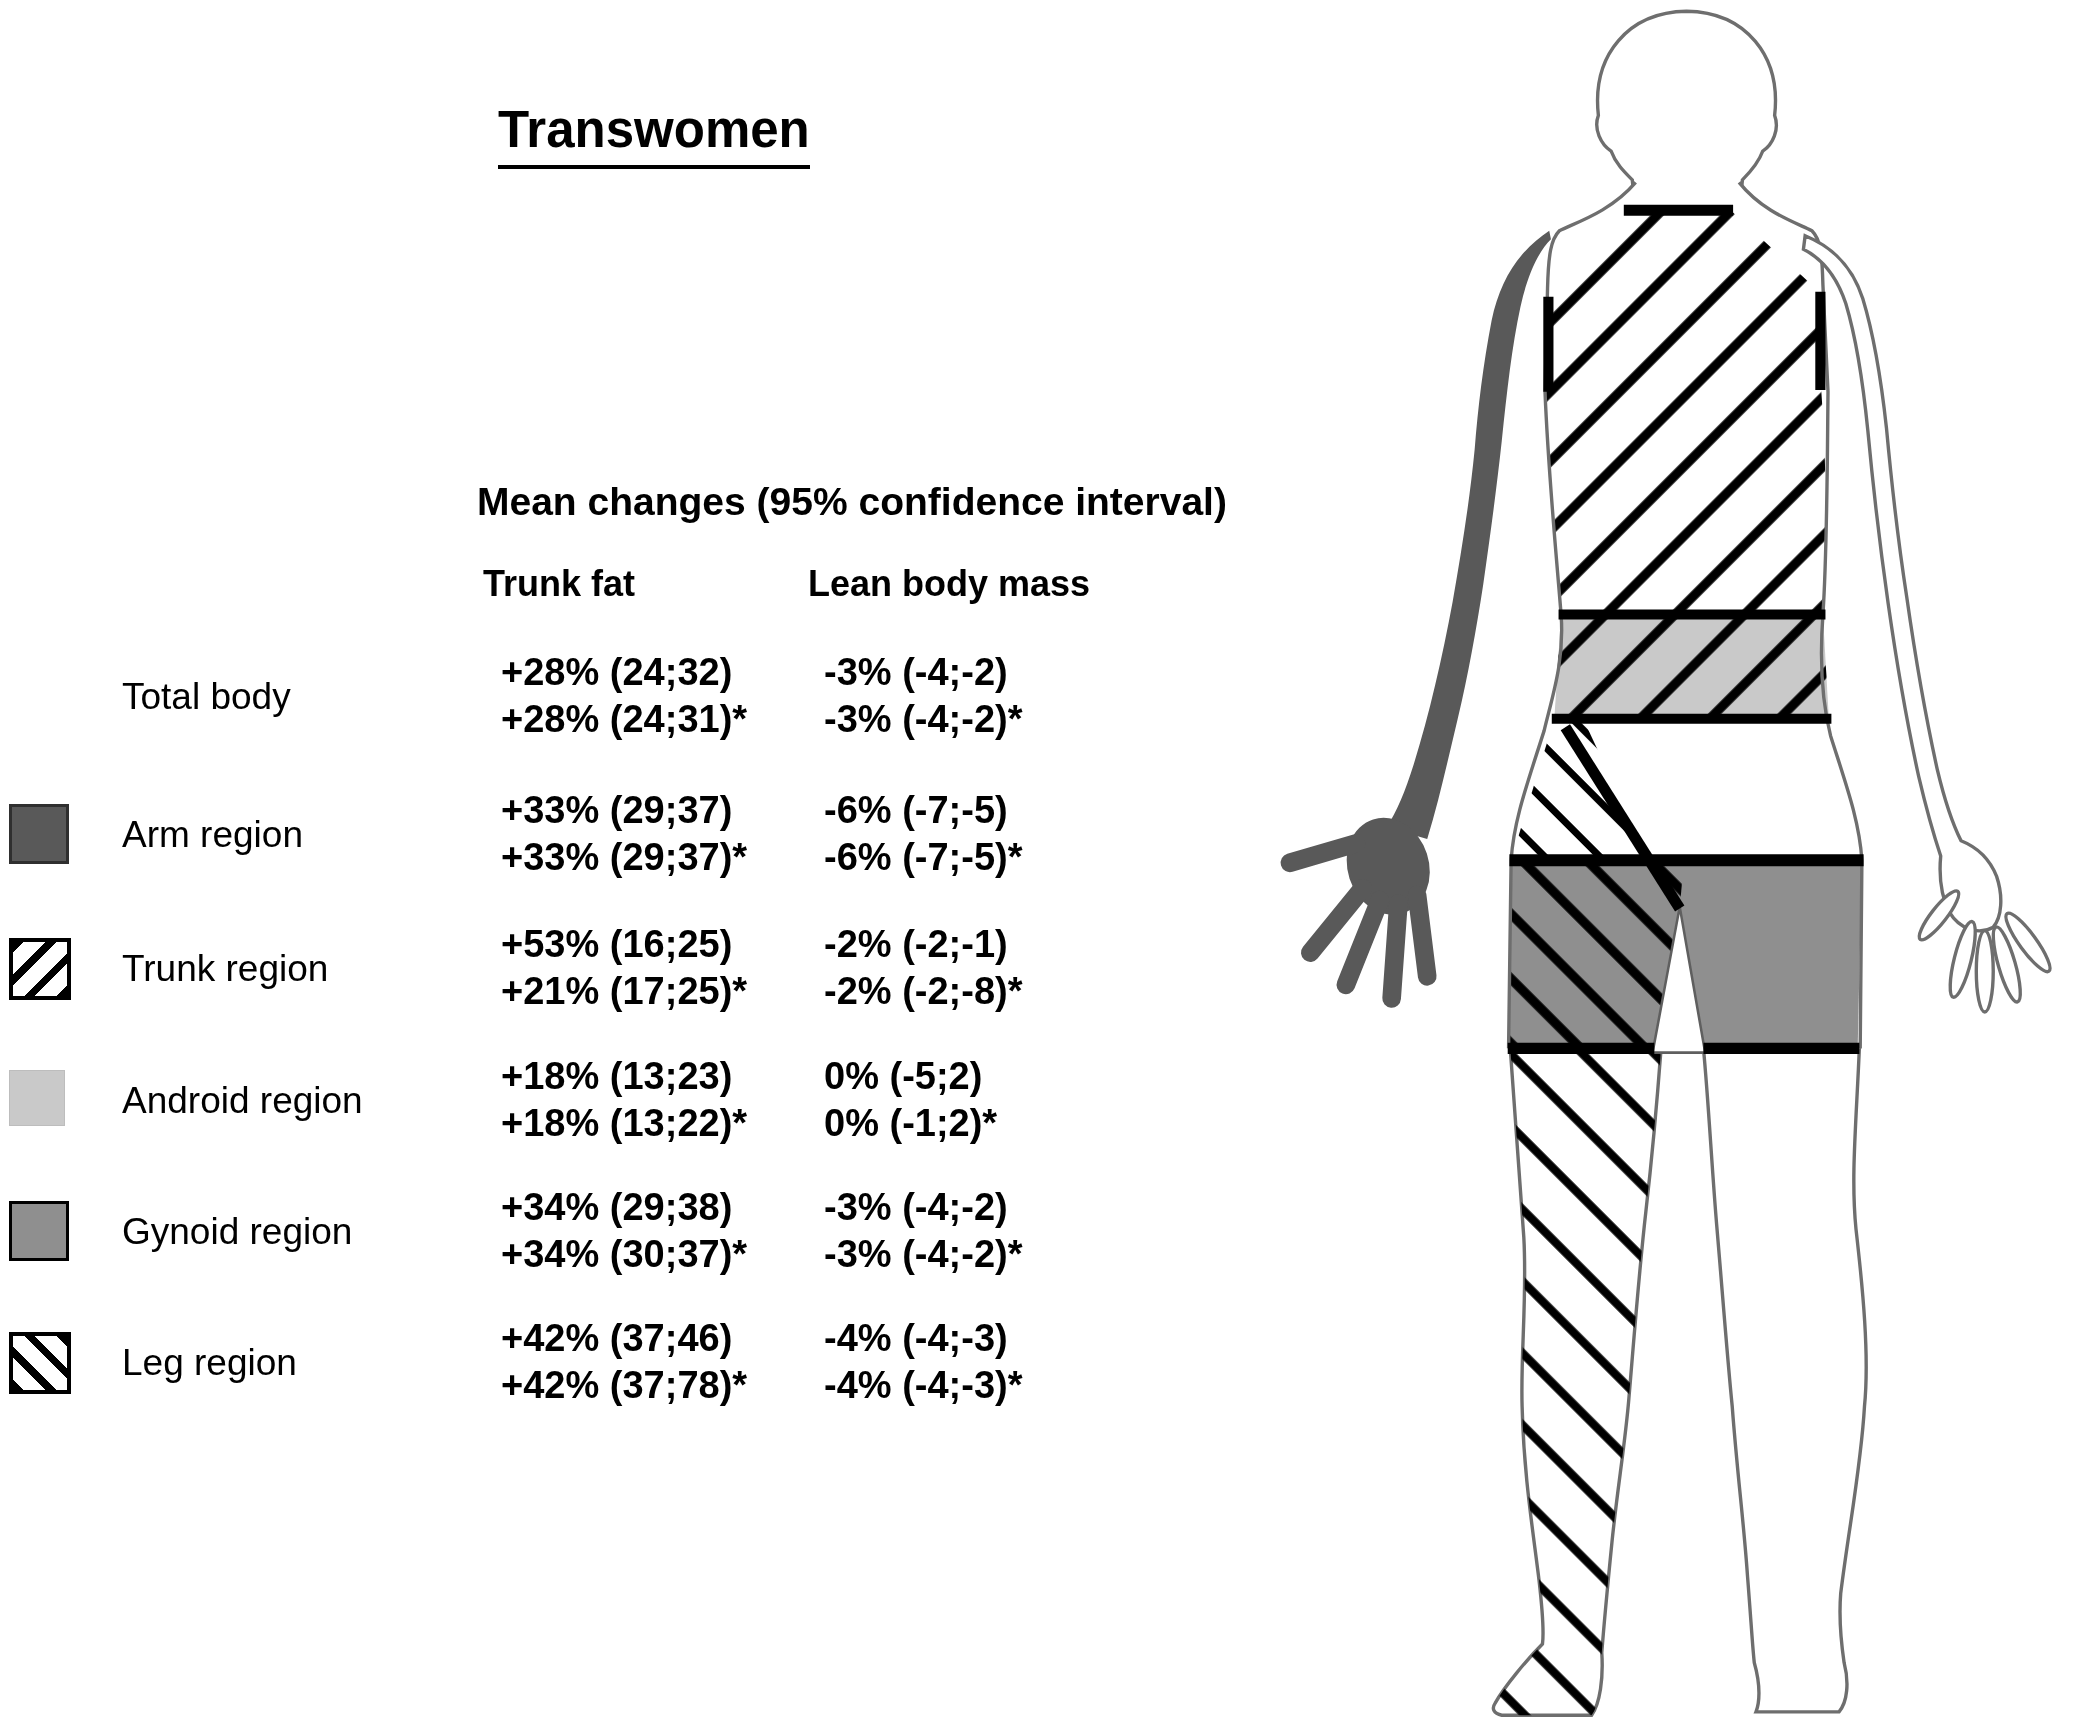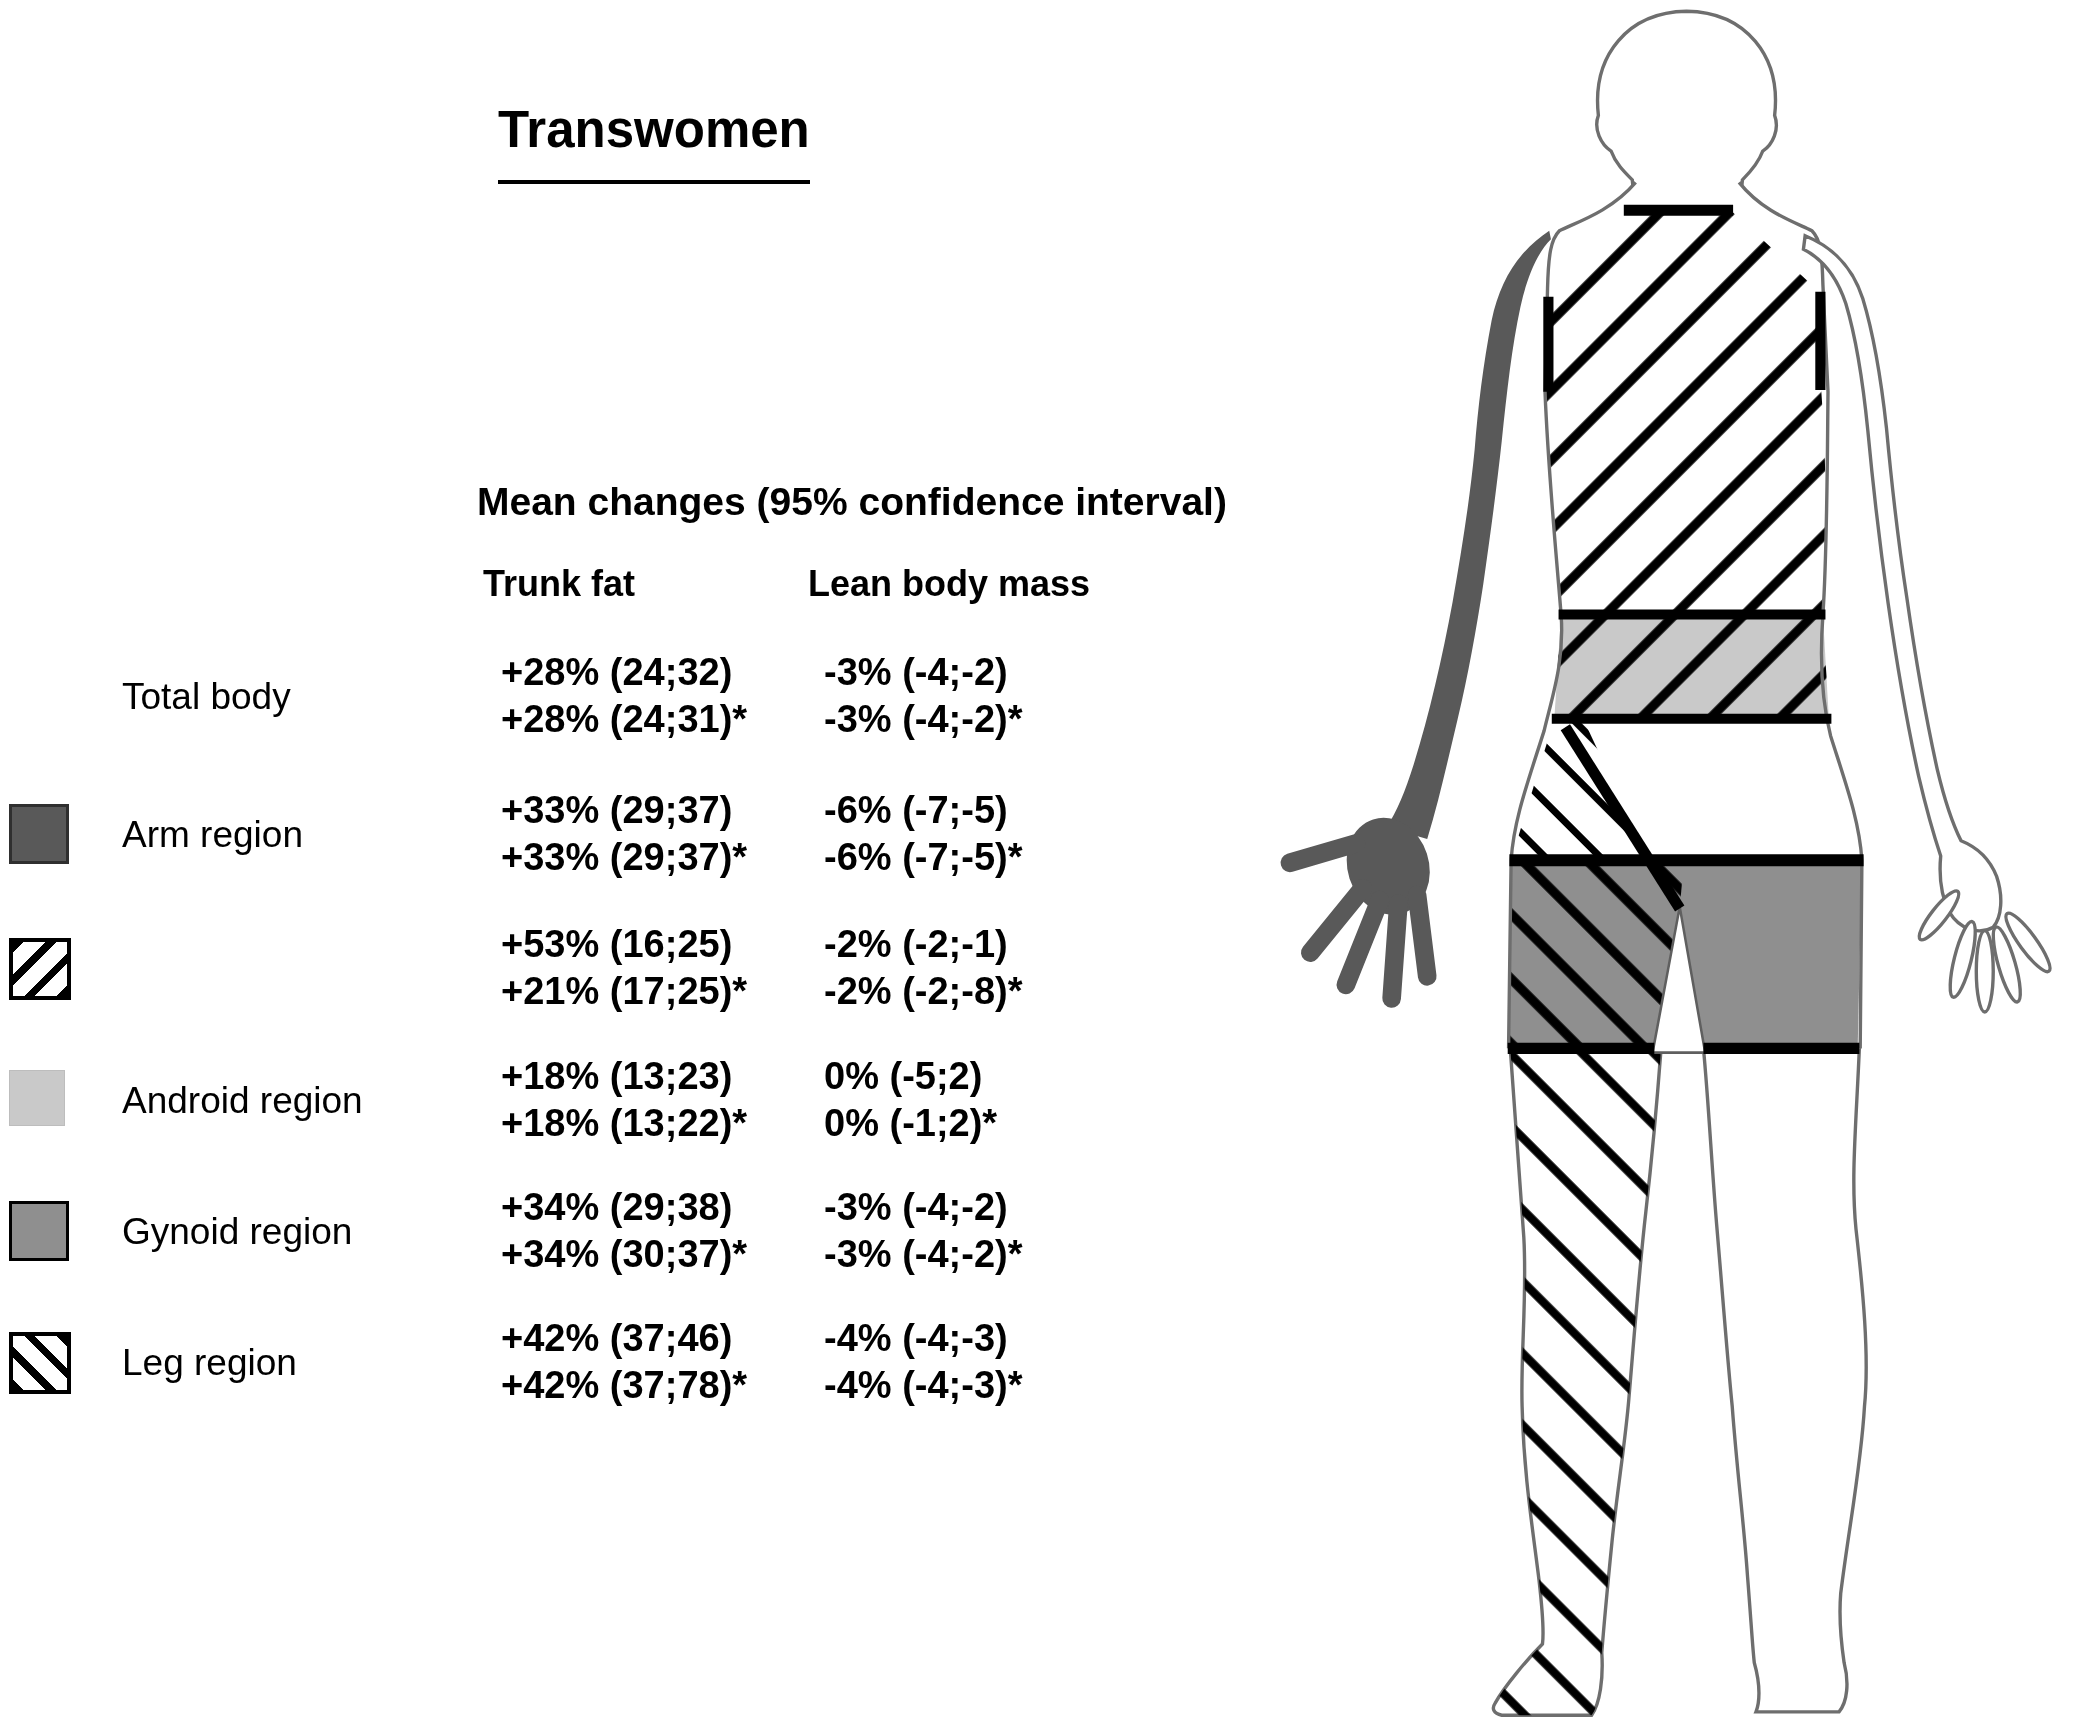--- a/index.html
+++ b/index.html
@@ -1,19 +1,19 @@
 <!DOCTYPE html>
 <html style="font-size:13.6px"><head>
 <meta charset="utf-8">
 <style>
   html,body{margin:0;padding:0;background:#ffffff;}
   .page{position:relative;width:2100px;height:1729px;background:#fff;overflow:hidden;
         font-family:"Liberation Sans", sans-serif;color:#000;}
   .abs{position:absolute;}
-  .fig-title{font-size:51px;font-weight:bold;border-bottom:4.2px solid #000;padding-bottom:21px;}
+  .fig-title{font-size:51px;font-weight:bold;border-bottom:4.2px solid #000;padding-bottom:6px;}
   .mean-header{font-size:39px;font-weight:bold;}
   .col-header{font-size:36px;font-weight:bold;}
   .row{position:absolute;left:0;width:1220px;height:95px;}
   .row-label{position:absolute;left:122px;top:0;height:95px;display:flex;align-items:center;
              font-size:37px;font-weight:normal;white-space:nowrap;}
   .val{position:absolute;top:0;font-size:38px;font-weight:bold;line-height:47px;white-space:nowrap;margin-left:16px;}
   .val.fat{left:485px;}
   .val.lean{left:808px;}
   .swatch{position:absolute;left:8.5px;top:17px;width:54px;height:54px;box-sizing:content-box;}
   .swatch[data-swatch="arm-solid-dark"]{background:#595959;border:3.4px solid #2f2f2f;}
@@ -45,20 +45,21 @@
 
   <div class="row" style="top:787px;">
     <div class="swatch" data-swatch="arm-solid-dark"></div>
     <div class="row-label">Arm region</div>
     <div class="val fat"><span>+33% (29;37)</span><br><span>+33% (29;37)*</span></div>
     <div class="val lean"><span>-6% (-7;-5)</span><br><span>-6% (-7;-5)*</span></div>
   </div>
 
   <div class="row" style="top:921px;">
     <div class="swatch" data-swatch="trunk-hatch-forward"></div>
+    <div class="row-label">Trunk region</div>
     <div class="val fat"><span>+53% (16;25)</span><br><span>+21% (17;25)*</span></div>
     <div class="val lean"><span>-2% (-2;-1)</span><br><span>-2% (-2;-8)*</span></div>
   </div>
 
   <div class="row" style="top:1053px;">
     <div class="swatch" data-swatch="android-solid-light"></div>
     <div class="row-label">Android region</div>
     <div class="val fat"><span>+18% (13;23)</span><br><span>+18% (13;22)*</span></div>
     <div class="val lean"><span>0% (-5;2)</span><br><span>0% (-1;2)*</span></div>
   </div>

